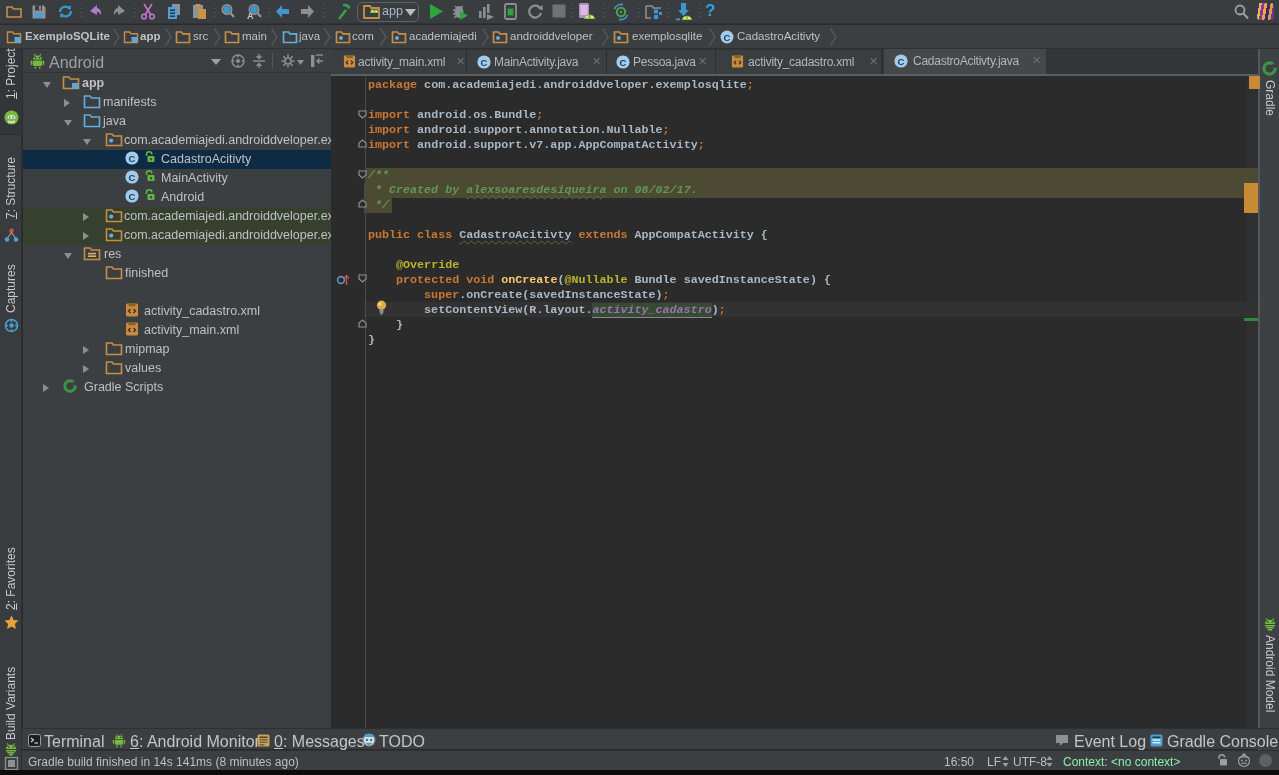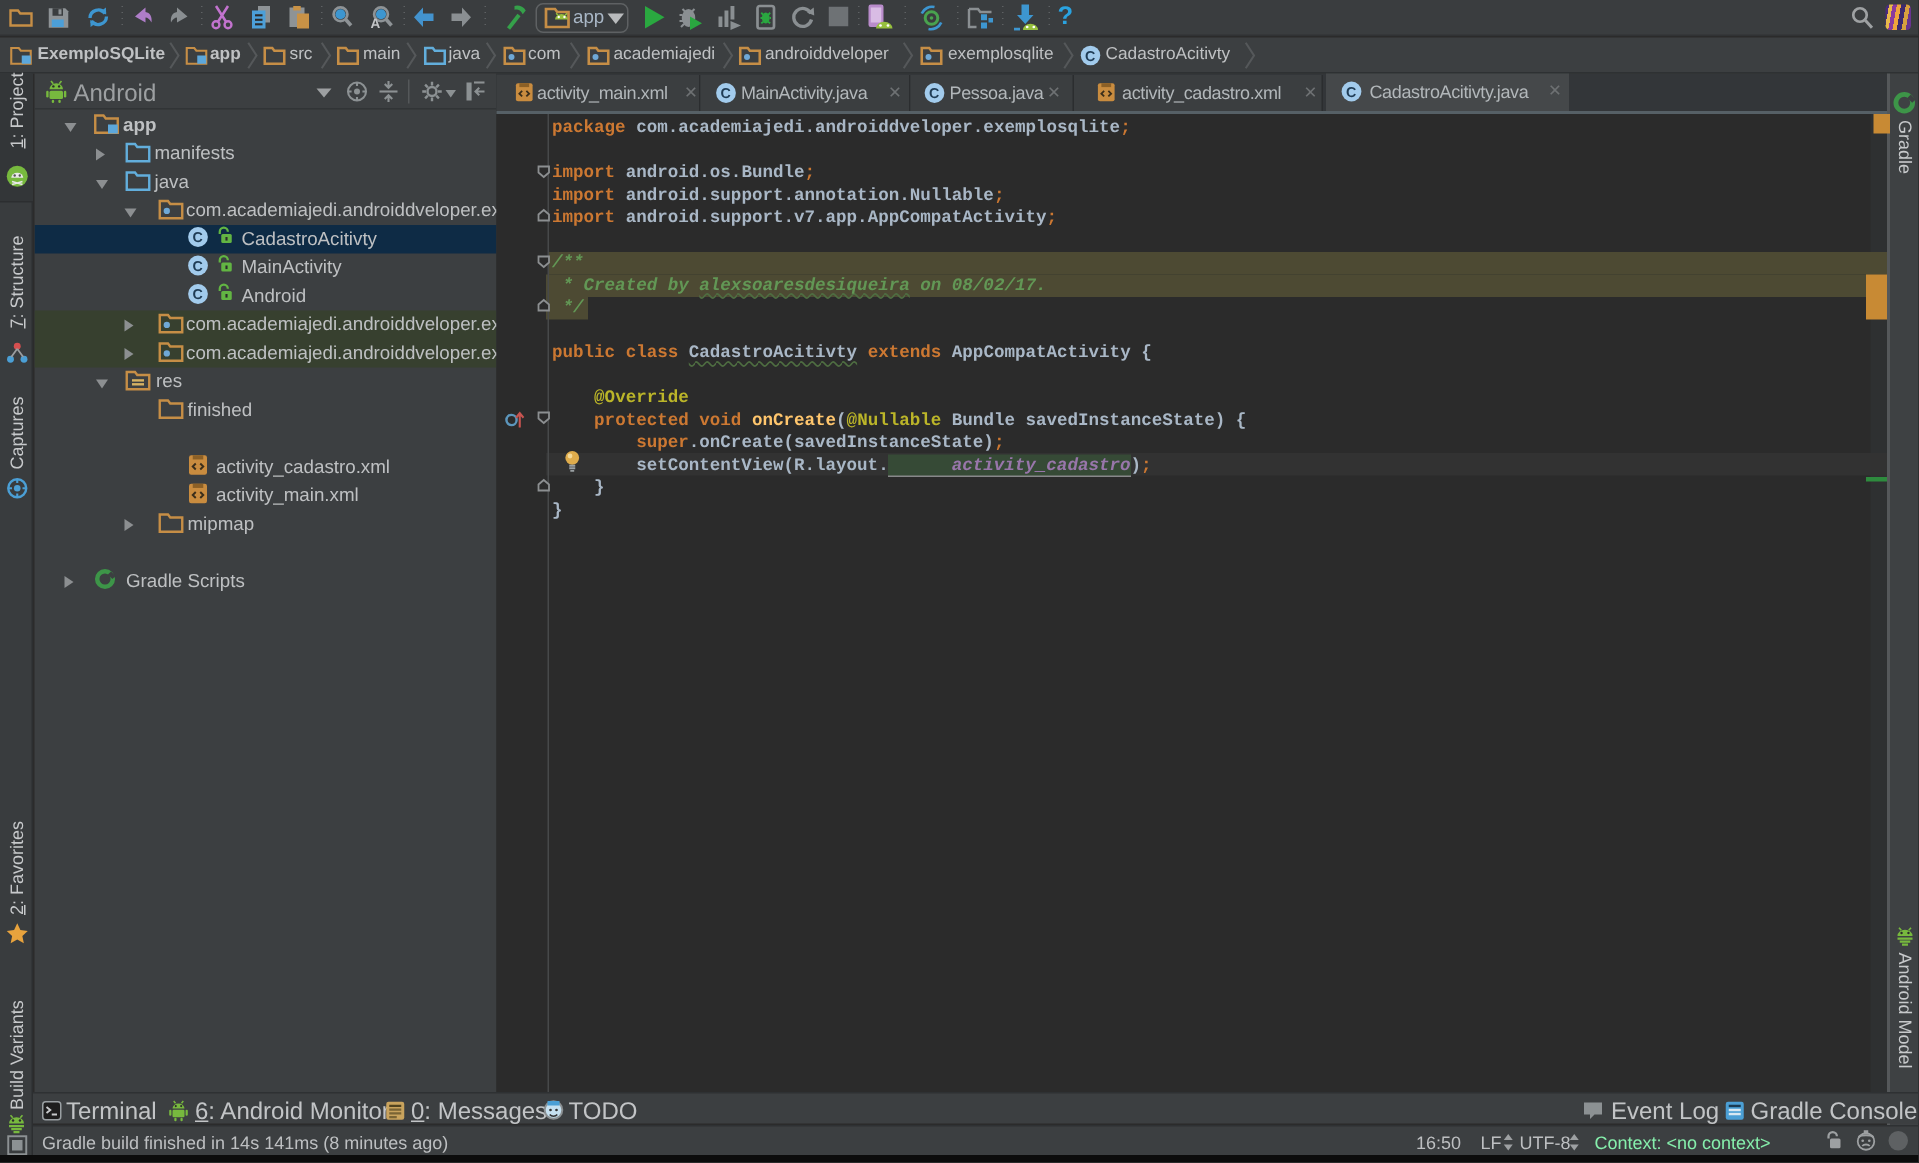--- a/index.html
+++ b/index.html
@@ -32,21 +32,21 @@
 .tab .tl { position:absolute; top:5px; font-size:12px; letter-spacing:-0.25px; color:#B2B7BA; }
 .tab .tx { position:absolute; top:5px; font-size:11px; color:#6E7173; }
 #tabline { left:331px; top:74px; width:929px; height:2px; background:#566066; }
 
 #editor { left:331px; top:76px; width:916px; height:652px; background:#2B2B2B; }
 #gutline { left:365px; top:76px; width:1px; height:652px; background:#47494A; }
 pre.code { position:absolute; left:368px; top:78px; font-family:"Liberation Mono", monospace;
   font-size:11.7px; line-height:15px; font-weight:bold; color:#A9B7C6; }
 .k { color:#CC7832; } .an { color:#BBB529; } .mn { color:#FFC66D; }
 .cm { color:#629755; font-style:italic; }
-.fld { color:#9876AA; font-style:italic; background:#364A36; border-bottom:1px solid #88888a;padding-left:42px; }
+.fld { color:#9876AA; font-style:italic; background:#364A36; border-bottom:1px solid #88888a; }
 .wav { text-decoration:underline; text-decoration-style:wavy; text-decoration-color:#4E6E41; text-decoration-thickness:1px; text-underline-offset:2px; }
 
 .olive { position:absolute; background:#4D4A33; }
 #caretrow { position:absolute; left:364px; top:302px; width:894px; height:15px; background:#323232; }
 
 #estripe { left:1247px; top:76px; width:13px; height:652px; background:#2E3031; }
 #rsep { left:1258px; top:49px; width:2px; height:721px; background:#55585A; }
 
 #rstripe { left:1260px; top:49px; width:19px; height:721px; background:#3E4143; }
 .vtextr { position:absolute; transform-origin:0 0; transform:rotate(90deg); font-size:12px; color:#C7C9CB; white-space:nowrap; }
@@ -527,20 +527,27 @@
         </svg>
         <div class="lbl" style="left:121px">activity_main.xml</div>
       </div>
     <div class="trow" style="top:267px">
         <div class="tarr close" style="left:60px"></div>
         <svg style="left:83px;top:1px" width="16" height="15" viewBox="0 0 16 15">
           <use href="#ftan"></use>
         </svg>
         <div class="lbl" style="left:102px">mipmap</div>
       </div>
+    <div class="trow" style="top:286px">
+        <div class="tarr close" style="left:60px"></div>
+        <svg style="left:83px;top:1px" width="16" height="15" viewBox="0 0 16 15">
+          <use href="#ftan"></use>
+        </svg>
+        <div class="lbl" style="left:102px">values</div>
+      </div>
     <div class="trow" style="top:305px">
         <div class="tarr close" style="left:20px"></div>
         <svg style="left:40px;top:1px" width="14" height="14" viewBox="0 0 14 14">
           <use href="#grdl"></use>
         </svg>
         <div class="lbl" style="left:61px">Gradle Scripts</div>
       </div>
   </div>
   <div id="tabbar" class="abs">
     <div class="tab" style="left:0;width:136px">

